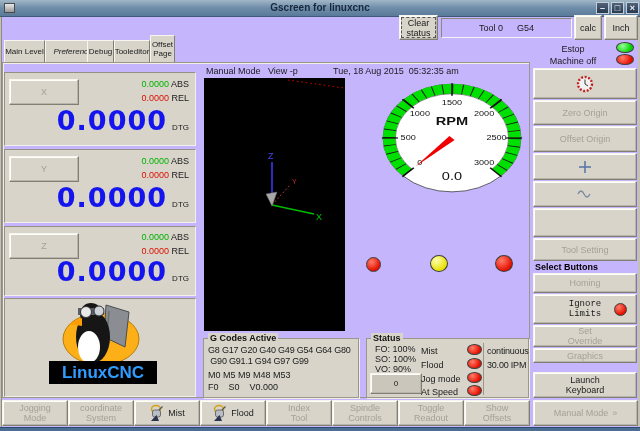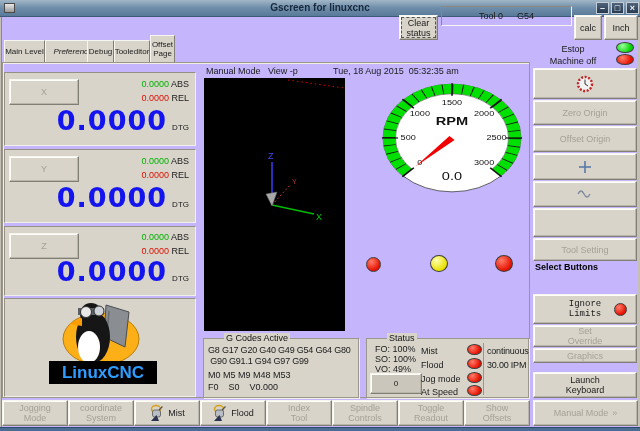--- a/index.html
+++ b/index.html
@@ -11,21 +11,21 @@
   .pre{white-space:pre;}
   .btn{position:absolute;background:#d8d4ca;border:1px solid;
        border-color:#f7f5f0 #817e74 #817e74 #f7f5f0;
        box-shadow:inset -1px -1px 0 #b9b5ab, inset 1px 1px 0 #fffef9;
        display:flex;align-items:center;justify-content:center;text-align:center;
        font-size:9px;line-height:10px;color:#1a1a1a;white-space:pre-line;cursor:default;}
   .dis{color:#a5a196;}
   .sunk{border:1px solid;border-color:#8b887e #f6f4ee #f6f4ee #8b887e;}
   .panel{position:absolute;border:1px solid;border-color:#949085 #f2f0ea #f2f0ea #949085;background:#d8d4ca;}
   .frame{position:absolute;border:1px solid #9b978b;box-shadow:1px 1px 0 #f0eee7;background:#d8d4ca;}
-  .ftitle{position:absolute;top:-6px;left:20px;background:#d8d4ca;padding:0 2px;font-weight:normal;font-size:9px;color:#111;}
+  .ftitle{position:absolute;top:-6px;left:4px;background:#d8d4ca;padding:0 2px;font-weight:bold;font-size:9px;color:#111;}
   .led{position:absolute;border:1px solid #3c3c3c;border-radius:50%;}
   .led.g{background:radial-gradient(circle at 35% 30%,#9dff9d,#00d400 70%);}
   .led.r{background:radial-gradient(circle at 35% 30%,#ff7d6a,#e61000 70%);}
   .led.y{background:radial-gradient(circle at 35% 30%,#ffffb0,#ecd e000 70%);background:radial-gradient(circle at 35% 30%,#ffffb0,#e8e000 70%);}
   .tbar{position:absolute;left:0;top:0;width:640px;height:17px;
         background:linear-gradient(#a2b6c6,#6e8daa 50%,#597a99);border-bottom:1px solid #3e5a78;}
   .title{position:absolute;left:0;right:0;top:2px;text-align:center;font-size:10px;font-weight:bold;color:#17283c;}
   .wbtn{position:absolute;top:2px;width:13px;height:12px;background:linear-gradient(#51637a,#283a50);
         border:1px solid #c3cdd8;color:#eef2f6;font-size:9px;line-height:10px;text-align:center;font-weight:bold;}
   .tab{position:absolute;background:#d8d4ca;border:1px solid;border-color:#f7f5f0 #817e74 transparent #f7f5f0;
@@ -48,21 +48,21 @@
   <div class="tbar">
     <div class="a" style="left:4px;top:3px;width:11px;height:10px;background:linear-gradient(#e8e8e8,#9a9a9a);border:1px solid #4a4a4a;"></div>
     <div class="title">Gscreen for linuxcnc</div>
     <div class="wbtn" style="left:596px;">–</div>
     <div class="wbtn" style="left:611px;">□</div>
     <div class="wbtn" style="left:626px;">×</div>
   </div>
 
   <div class="btn" style="left:399px;top:15px;width:39px;height:25px;outline:1px dashed #555;outline-offset:-3px;">Clear
 status</div>
-  <div class="a sunk" style="left:441px;top:6px;width:131px;height:20px;display:flex;align-items:center;justify-content:center;gap:14px;font-size:9px;color:#1a1a1a;">
+  <div class="a sunk" style="left:441px;top:18px;width:131px;height:20px;display:flex;align-items:center;justify-content:center;gap:14px;font-size:9px;color:#1a1a1a;">
     <span>Tool 0</span>
     <span>G54</span>
   </div>
   <div class="btn" style="left:574px;top:15px;width:28px;height:25px;">calc</div>
   <div class="btn" style="left:604px;top:15px;width:34px;height:25px;">Inch</div>
 
   <div class="tab" style="left:4px;top:40px;width:41px;height:23px;border-bottom-color:#d8d4ca;">Main Level</div>
   <div class="tab" style="left:45px;top:40px;width:60px;height:23px;font-style:italic;">Preferences</div>
   <div class="tab" style="left:87px;top:40px;width:27px;height:23px;">Debug</div>
   <div class="tab" style="left:114px;top:40px;width:36px;height:23px;">Tooleditor</div>
@@ -168,21 +168,21 @@
     <div class="a t9 pre" style="left:4px;top:6px;letter-spacing:-0.2px;">G8 G17 G20 G40 G49 G54 G64 G80</div>
     <div class="a t9 pre" style="left:4px;top:17px;letter-spacing:-0.2px;"> G90 G91.1 G94 G97 G99</div>
     <div class="a t9 pre" style="left:4px;top:31px;">M0 M5 M9 M48 M53</div>
     <div class="a t9 pre" style="left:4px;top:43px;">F0    S0    V0.000</div>
   </div>
 
   <div class="frame" style="left:366px;top:338px;width:163px;height:60px;">
     <span class="ftitle">Status</span>
     <div class="a t9" style="left:8px;top:5px;">FO: 100%</div>
     <div class="a t9" style="left:8px;top:15px;">SO: 100%</div>
-    <div class="a t9" style="left:8px;top:25px;">VO: 49%</div>
+    <div class="a t9" style="left:8px;top:25px;">VO: 90%</div>
     <div class="btn" style="left:3px;top:34px;width:52px;height:21px;background:#cac6bc;font-size:8px;">0</div>
     <div class="a t9" style="left:54px;top:7px;">Mist</div>
     <div class="a t9" style="left:54px;top:21px;">Flood</div>
     <div class="a t9" style="left:54px;top:35px;">Jog mode</div>
     <div class="a t9" style="left:54px;top:48px;">At Speed</div>
     <div class="led r" style="left:100px;top:5px;width:15px;height:11px;"></div>
     <div class="led r" style="left:100px;top:19px;width:15px;height:11px;"></div>
     <div class="led r" style="left:100px;top:33px;width:15px;height:11px;"></div>
     <div class="led r" style="left:100px;top:46px;width:15px;height:11px;"></div>
     <div class="sep" style="left:116px;top:4px;width:1px;height:52px;"></div>
@@ -215,20 +215,21 @@
   <div class="btn" style="left:533px;top:181px;width:104px;height:26px;">
     <svg width="16" height="8" viewBox="0 0 16 8">
       <path d="M1,4 C3,0 5,0 7,4 C9,8 11,8 13,4" fill="none" stroke="#7d8aa0" stroke-width="1.4"></path>
     </svg>
   </div>
   <div class="btn" style="left:533px;top:208px;width:104px;height:29px;"></div>
   <div class="btn dis" style="left:533px;top:238px;width:104px;height:23px;">Tool Setting</div>
 
   <div class="a" style="left:535px;top:262px;font-size:9px;font-weight:bold;color:#000;">Select Buttons</div>
 
+  <div class="btn dis" style="left:533px;top:273px;width:104px;height:20px;">Homing</div>
   <div class="btn" style="left:533px;top:294px;width:104px;height:30px;font-family:Liberation Mono, monospace;">
     <span style="white-space:pre-line;">Ignore
 Limits</span>
     <span class="led r" style="left:80px;top:8px;width:13px;height:13px;"></span>
   </div>
   <div class="btn dis" style="left:533px;top:325px;width:104px;height:22px;">Set
 Override</div>
   <div class="btn dis" style="left:533px;top:348px;width:104px;height:15px;">Graphics</div>
   <div class="btn" style="left:533px;top:372px;width:104px;height:26px;">Launch
 Keyboard</div>

